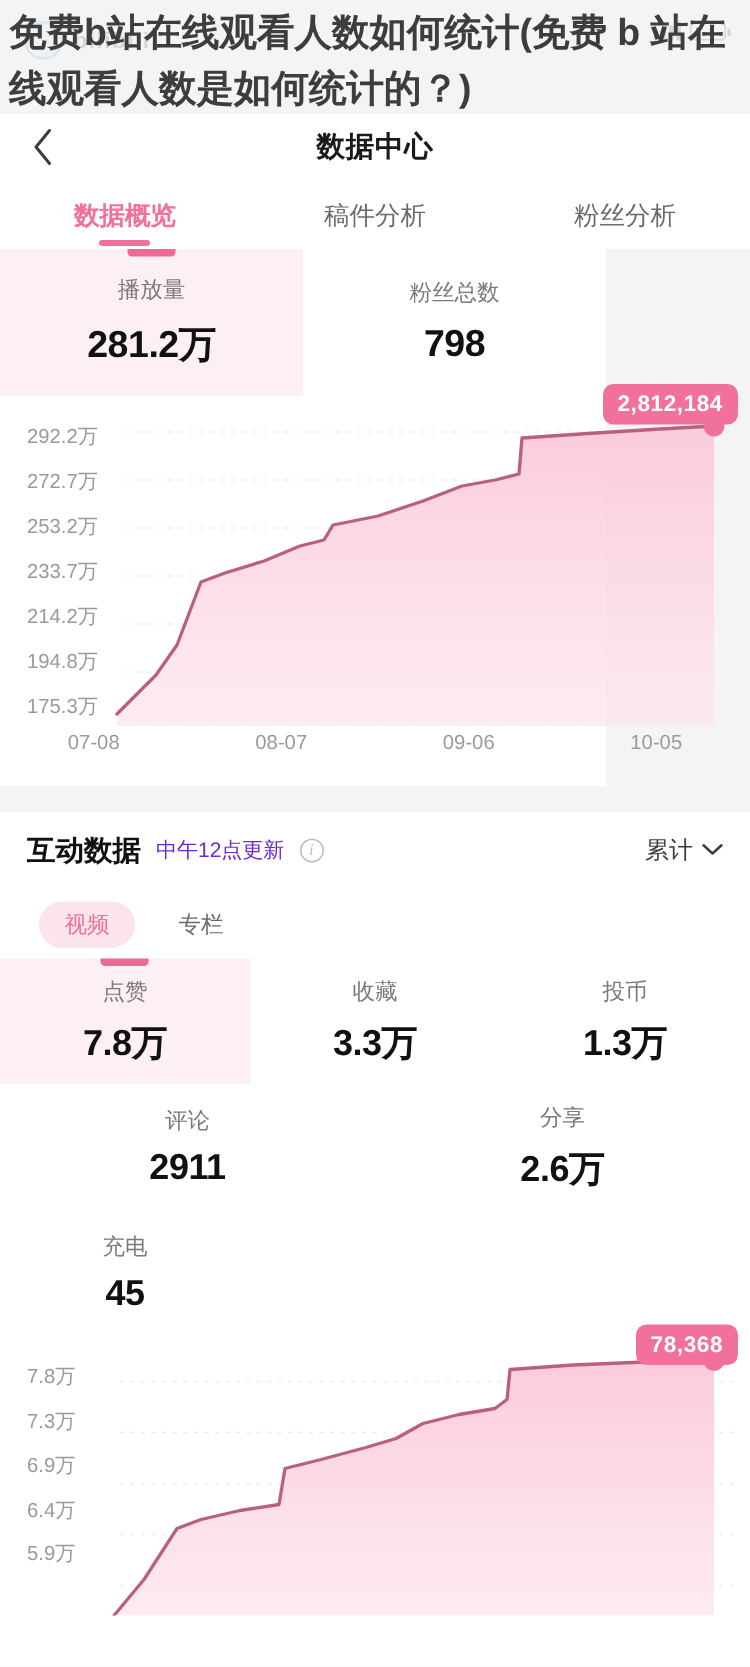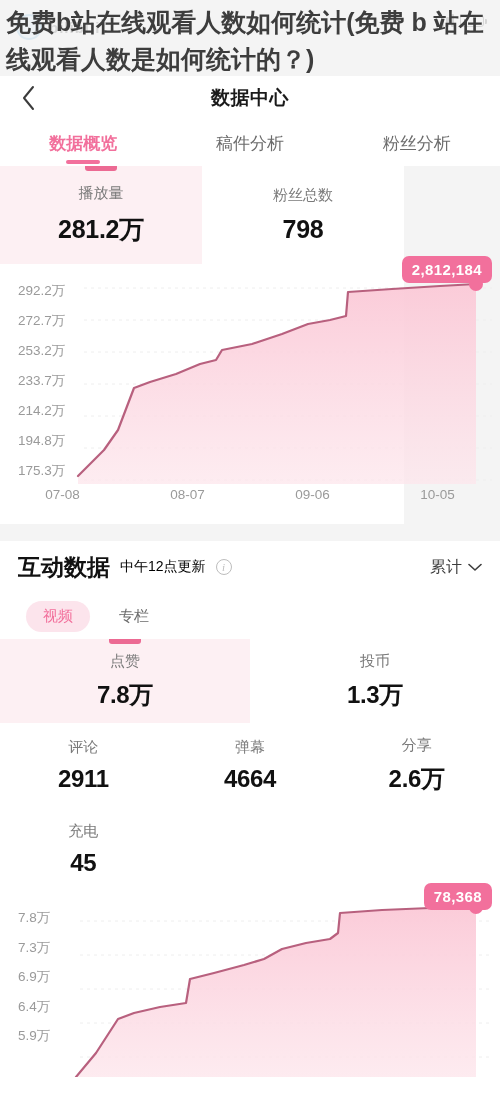--- a/index.html
+++ b/index.html
@@ -119,22 +119,22 @@
   .gap { position:absolute; left:0; width:500px; background:#f4f4f4; }
 
   
   .card-interaction {
     position:absolute; top:541px; left:0; width:500px; height:570px;
     background:#ffffff;
   }
   .sec-head {
     height:52px; display:flex; align-items:center; padding:0 18px; gap:10px;
   }
-  .sec-title { font-size:23px; font-weight:700; color:#111111; }
-  .sec-sub { font-size:14px; color:#000000; }
+  .sec-title { font-size:19px; font-weight:700; color:#111111; }
+  .sec-sub { font-size:14px; color:#6d28d9; }
   .info-icon {
     width:16px; height:16px; border-radius:50%; border:1.3px solid #bdbdbd;
     color:#bdbdbd; font-size:11px; line-height:14px; text-align:center;
     font-family:"Liberation Serif",serif; font-style:italic;
   }
   .sec-right {
     margin-left:auto; display:flex; align-items:center; gap:6px;
     font-size:16px; color:#3c3c3c;
   }
   .pills { display:flex; align-items:center; gap:12px; padding:4px 0 0 26px; height:42px; }
@@ -284,32 +284,32 @@
       <span class="pill">专栏</span>
     </div>
 
     <div class="metric-grid">
       <div class="metric-row">
         <div class="metric-cell selected">
           <span class="metric-label">点赞</span>
           <span class="metric-value">7.8万</span>
         </div>
         <div class="metric-cell">
+          <span class="metric-label">收藏</span>
+          <span class="metric-value">3.3万</span>
+        </div>
+        <div class="metric-cell">
           <span class="metric-label">投币</span>
           <span class="metric-value">1.3万</span>
         </div>
       </div>
       <div class="metric-row">
         <div class="metric-cell">
           <span class="metric-label">评论</span>
           <span class="metric-value">2911</span>
-        </div>
-        <div class="metric-cell">
-          <span class="metric-label">弹幕</span>
-          <span class="metric-value">4664</span>
         </div>
         <div class="metric-cell">
           <span class="metric-label">分享</span>
           <span class="metric-value">2.6万</span>
         </div>
       </div>
       <div class="metric-row">
         <div class="metric-cell">
           <span class="metric-label">充电</span>
           <span class="metric-value">45</span>

